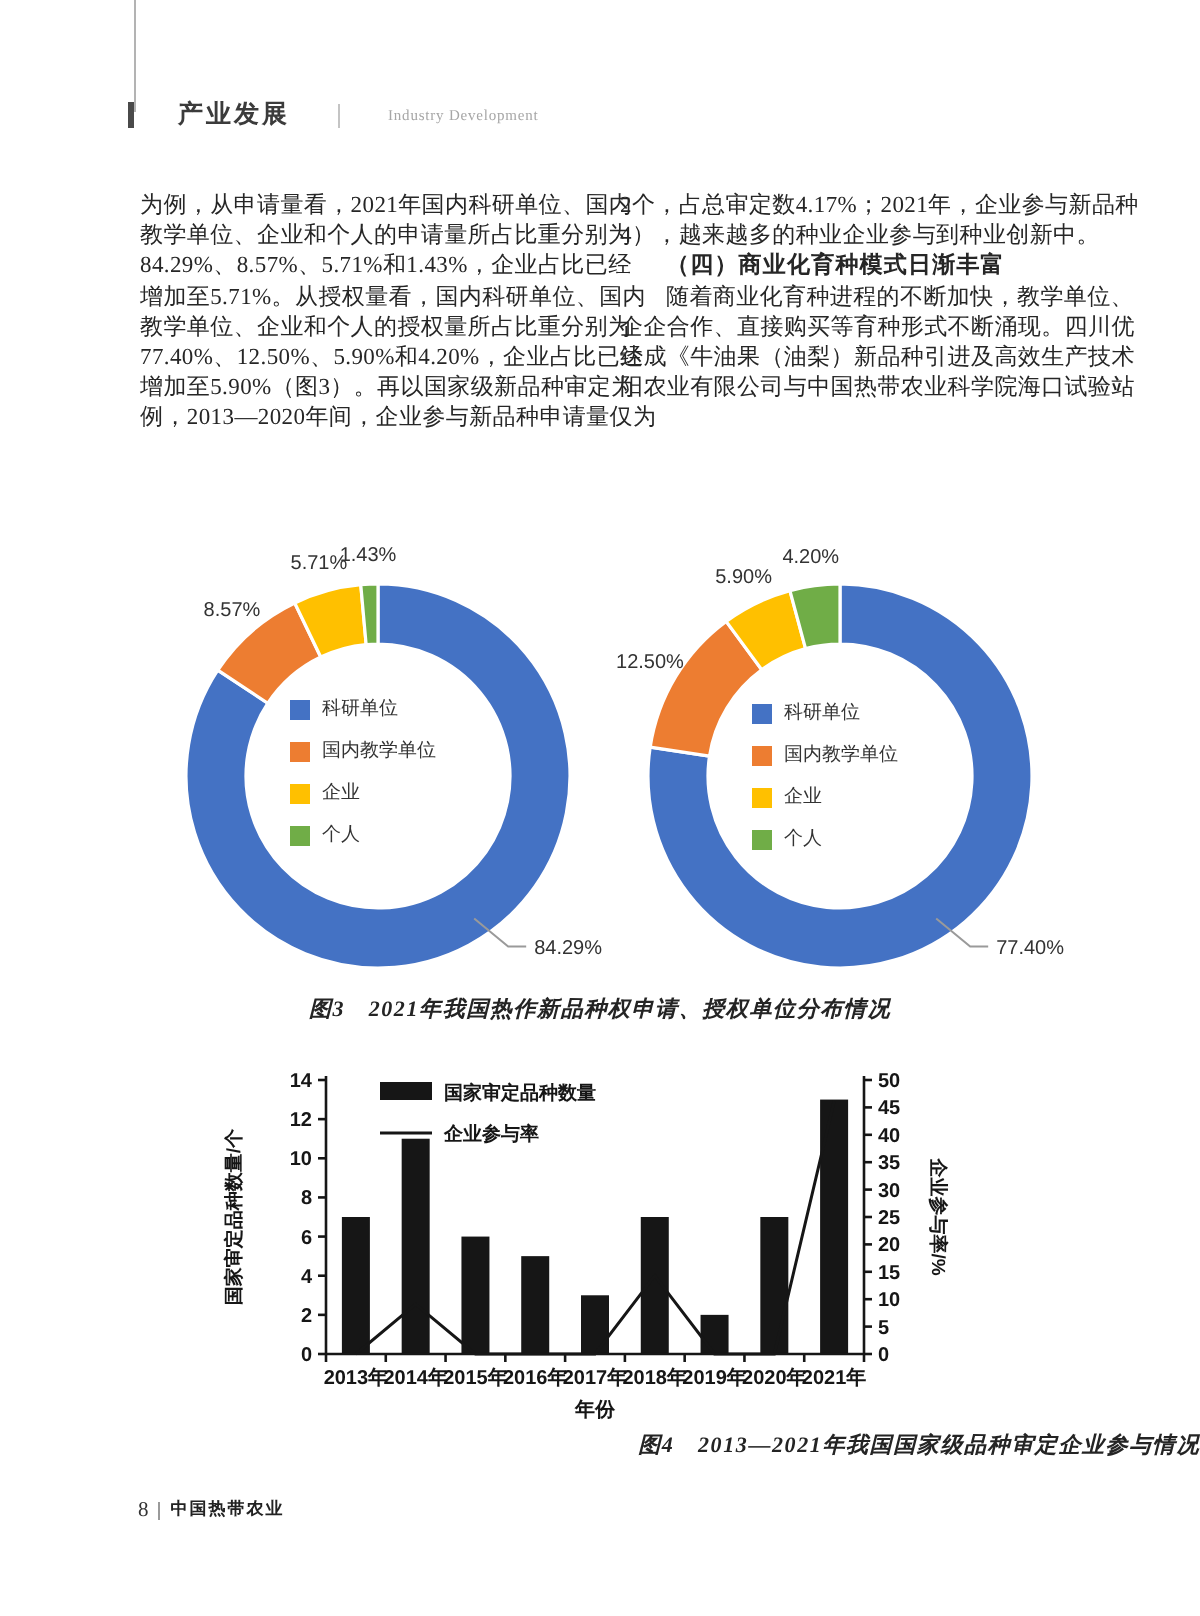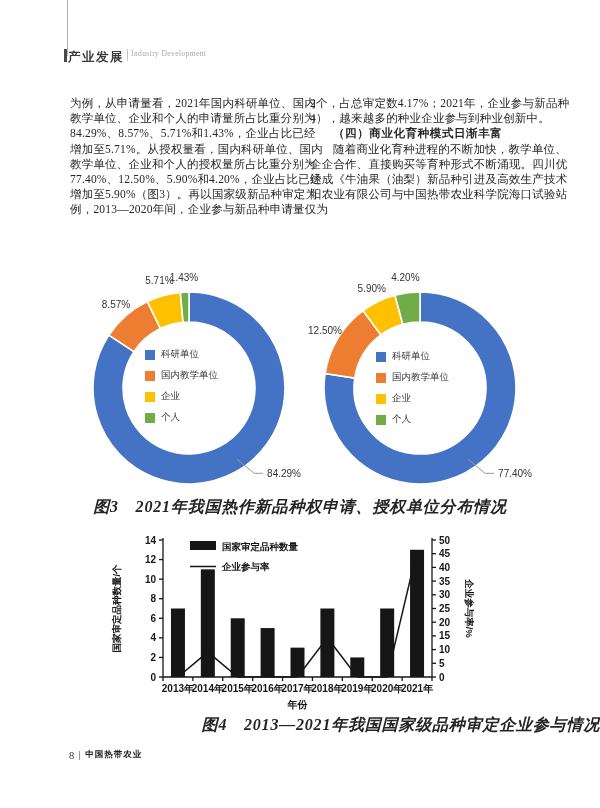--- a/index.html
+++ b/index.html
@@ -1,39 +1,39 @@
 <!DOCTYPE html>
 <html><head>
 <meta charset="utf-8">
 <style>
   html,body{margin:0;padding:0;background:#ffffff;}
   .page{position:relative;width:600px;height:808px;background:#fff;overflow:hidden;
         font-family:"Liberation Serif",serif;color:#262626;}
   .top-rule{position:absolute;left:67px;top:0;width:1px;height:56px;background:#b3b3b3;}
-  .page-header{position:absolute;left:64px;top:49px;display:flex;gap:1px;}
+  .page-header{position:absolute;left:64px;top:49px;display:flex;align-items:center;gap:22px;}
   .hdr-bar{width:3px;height:13px;background:#4a4a4a;}
   .hdr-cn{font-family:"Liberation Sans",sans-serif;font-size:12.5px;font-weight:700;color:#3b3b3b;letter-spacing:1.5px;}
   .hdr-sep{width:1px;height:12px;background:#c4c4c4;margin:0 2px;}
   .hdr-en{font-size:7.5px;color:#a6a6a6;letter-spacing:.4px;}
   .col{position:absolute;top:96px;font-size:11.5px;line-height:15.2px;}
   .col-left{left:70px;width:233px;}
   .col-right{left:310px;width:233px;}
   .line{height:15.2px;white-space:nowrap;letter-spacing:.2px;}
   .line.heading{font-weight:700;font-family:"Liberation Sans",sans-serif;letter-spacing:.6px;}
   .line.indent{padding-left:23px;}
   .donut{position:absolute;}
   #donut-0{left:76px;top:268px;width:232px;height:228px;}
   #donut-1{left:304px;top:268px;width:236px;height:228px;}
   .donut svg{position:absolute;left:0;top:0;}
   .donut-legend{position:absolute;display:flex;flex-direction:column;gap:10px;justify-content:center;}
   .legend-item{display:flex;align-items:center;gap:6px;height:11px;
                font-family:"Liberation Sans",sans-serif;font-size:9.5px;color:#333;}
   .legend-swatch{width:10px;height:10px;flex:0 0 10px;}
   .caption{position:absolute;left:0;right:0;text-align:center;font-style:italic;font-weight:700;
-           font-size:16px;color:#242424;letter-spacing:.8px;}
+           font-size:11px;color:#242424;letter-spacing:.8px;}
   #fig3-caption{top:497px;}
   #fig4-caption{top:715px;text-align:right;}
   #barchart{position:absolute;left:98px;top:528px;width:380px;height:188px;}
   .page-footer{position:absolute;left:69px;top:749px;display:flex;align-items:center;gap:5px;}
   .pg-num{font-size:10.5px;color:#333;}
   .ftr-sep{width:1px;height:9px;background:#9a9a9a;}
   .journal{font-family:"Liberation Sans",sans-serif;font-size:8.5px;font-weight:700;color:#222;letter-spacing:1px;}
 </style>
 </head>
 <body>

